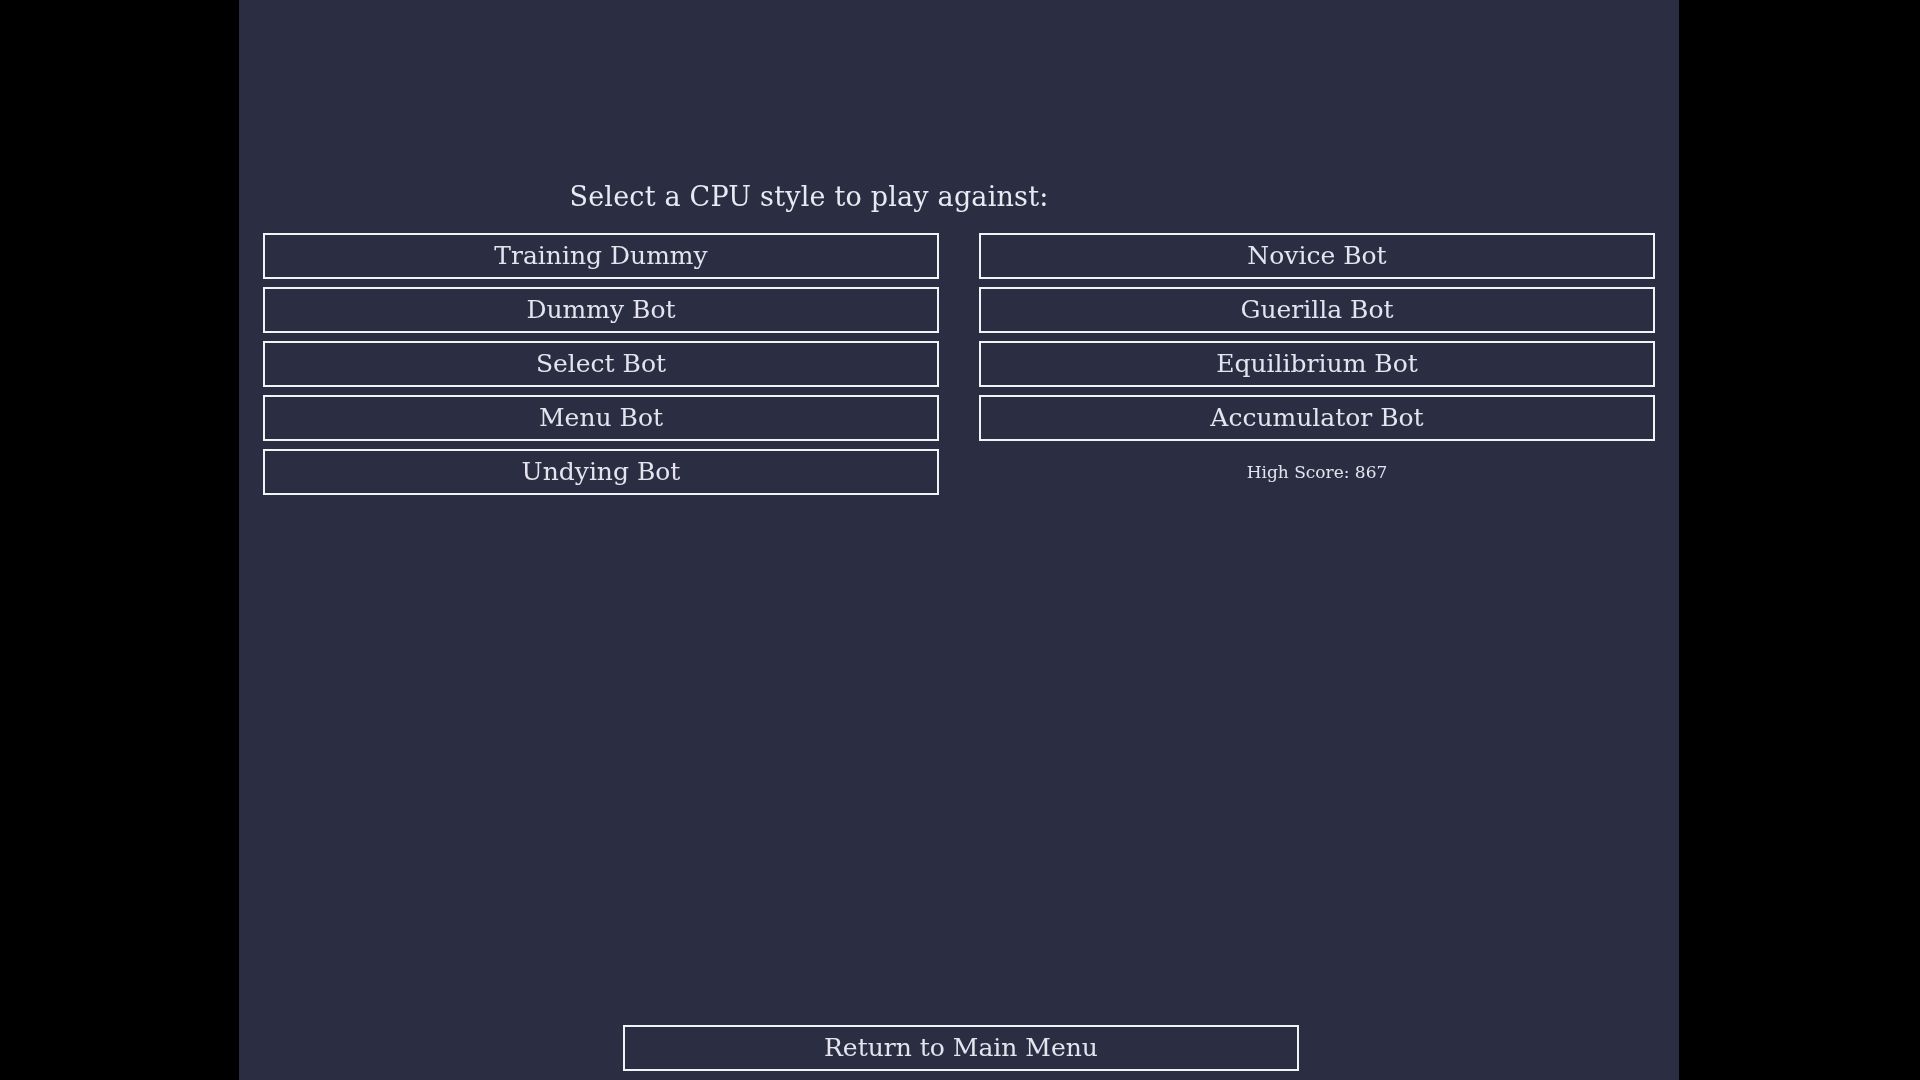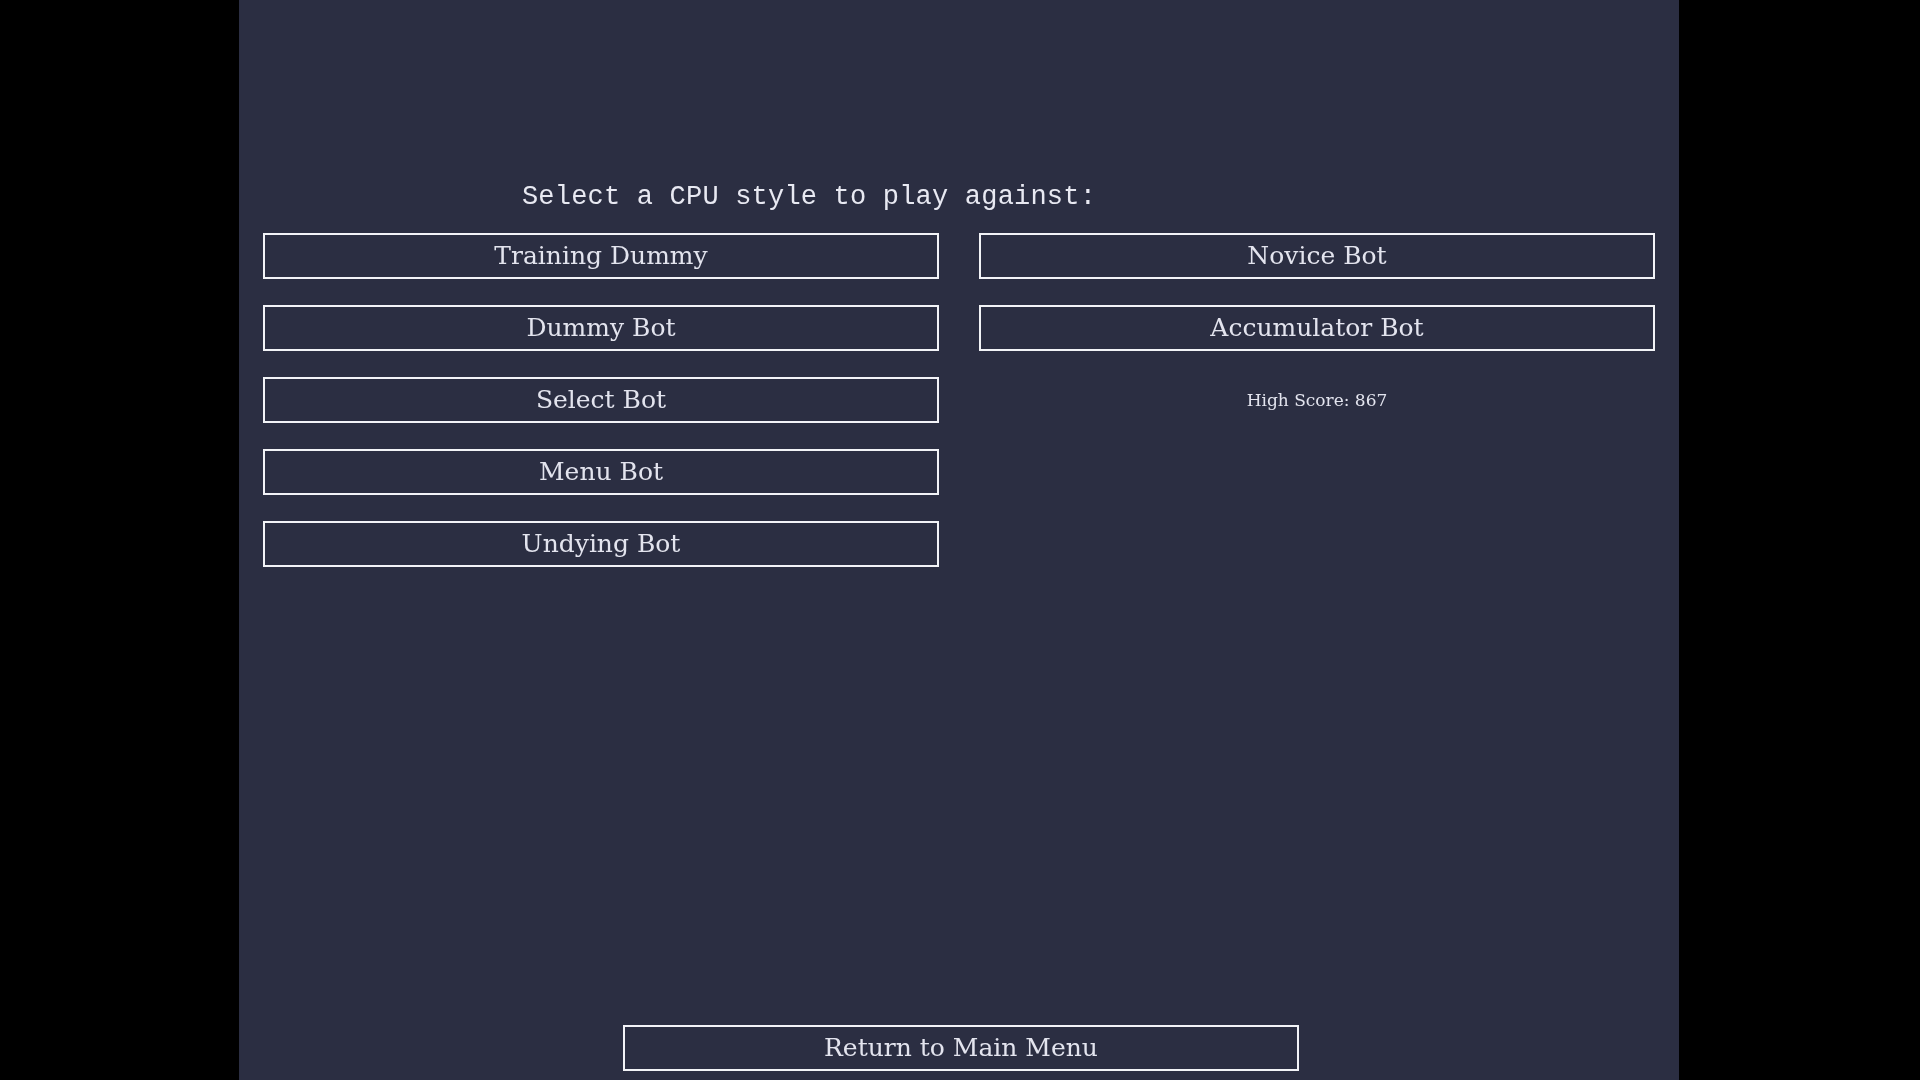--- a/index.html
+++ b/index.html
@@ -33,42 +33,41 @@
     position: absolute;
     left: 0;
     top: 182px;
     width: 1140px;
     text-align: center;
     color: #e8e9f2;
     font-size: 27px;
     line-height: 30px;
     letter-spacing: 0.2px;
     white-space: nowrap;
-    font-family: Liberation Mono, monospace;
   }
   #columns {
     position: absolute;
     left: 0;
     top: 233px;
     width: 1440px;
     height: 350px;
   }
   .column {
     position: absolute;
     top: 0;
     width: 676px;
   }
   .column.left  { left: 24px; }
   .column.right { left: 740px; }
 
   .menu-btn {
     box-sizing: border-box;
     width: 676px;
     height: 46px;
-    margin-bottom: 26px;
+    margin-bottom: 8px;
     border: 2px solid #f2f3f7;
     background: #2b2e42;
     color: #e3e4ee;
     font-family: "DejaVu Serif", serif;
     font-size: 25px;
     line-height: 42px;
     text-align: center;
     padding: 0;
     display: block;
     cursor: pointer;
@@ -107,20 +106,22 @@
       <div class="column left">
         <button class="menu-btn">Training Dummy</button>
         <button class="menu-btn">Dummy Bot</button>
         <button class="menu-btn">Select Bot</button>
         <button class="menu-btn">Menu Bot</button>
         <button class="menu-btn">Undying Bot</button>
       </div>
 
       <div class="column right">
         <button class="menu-btn">Novice Bot</button>
+        <button class="menu-btn">Guerilla Bot</button>
+        <button class="menu-btn">Equilibrium Bot</button>
         <button class="menu-btn">Accumulator Bot</button>
         <div class="info-text">High Score: 867</div>
       </div>
 
     </div>
 
     <div id="footer">
       <button class="menu-btn">Return to Main Menu</button>
     </div>
 

